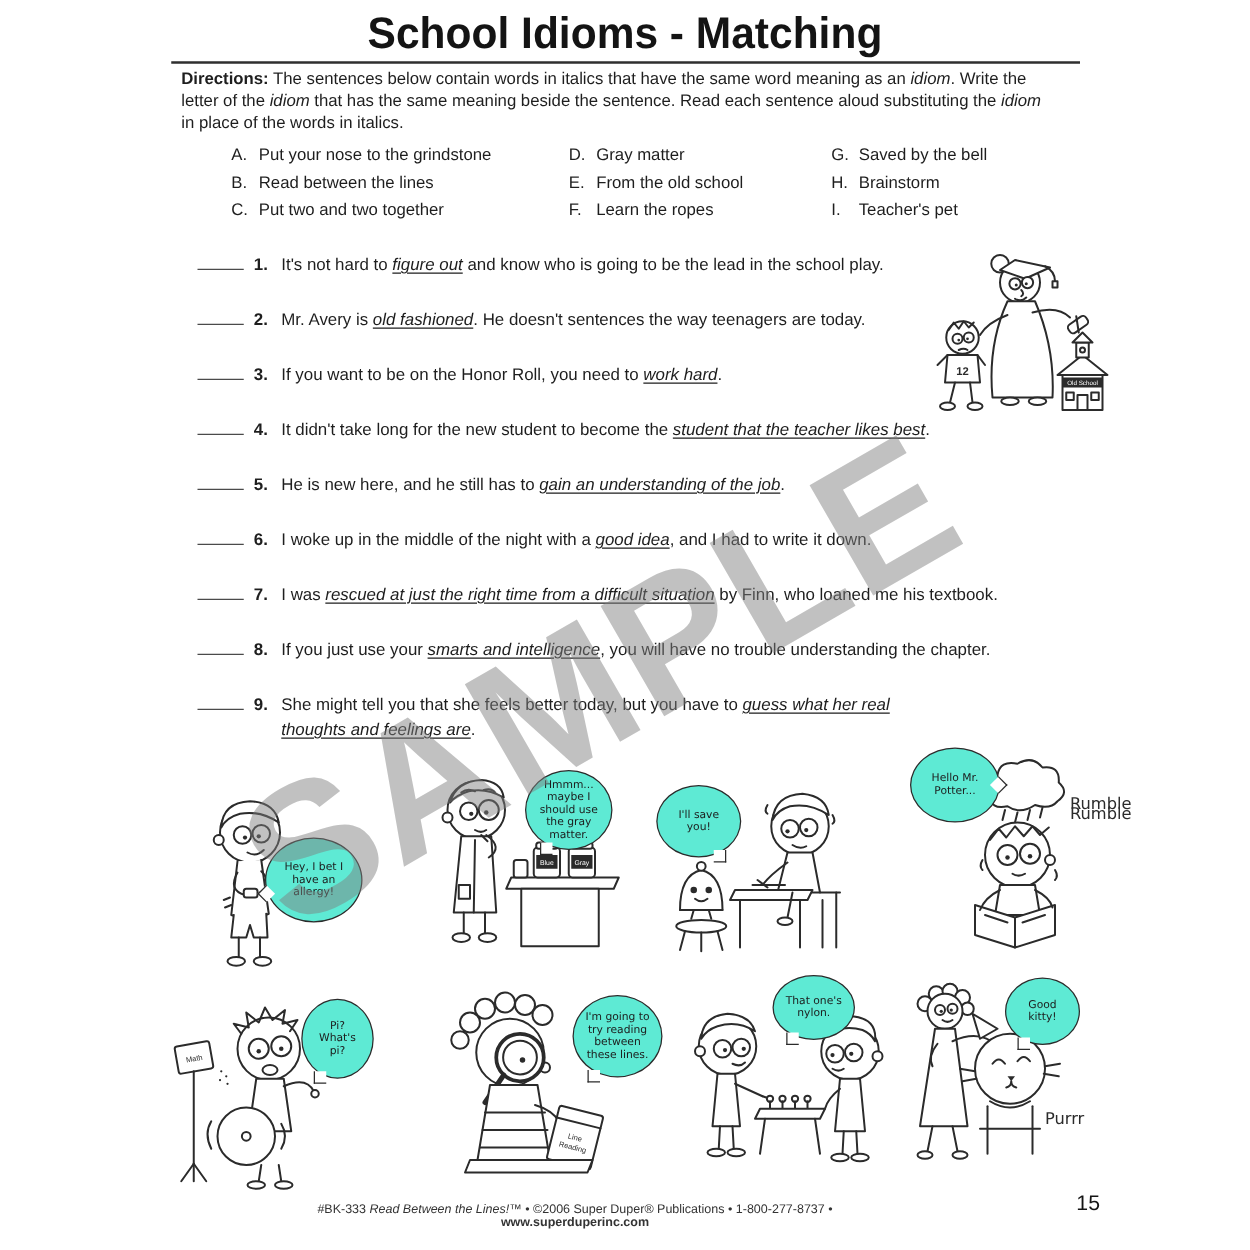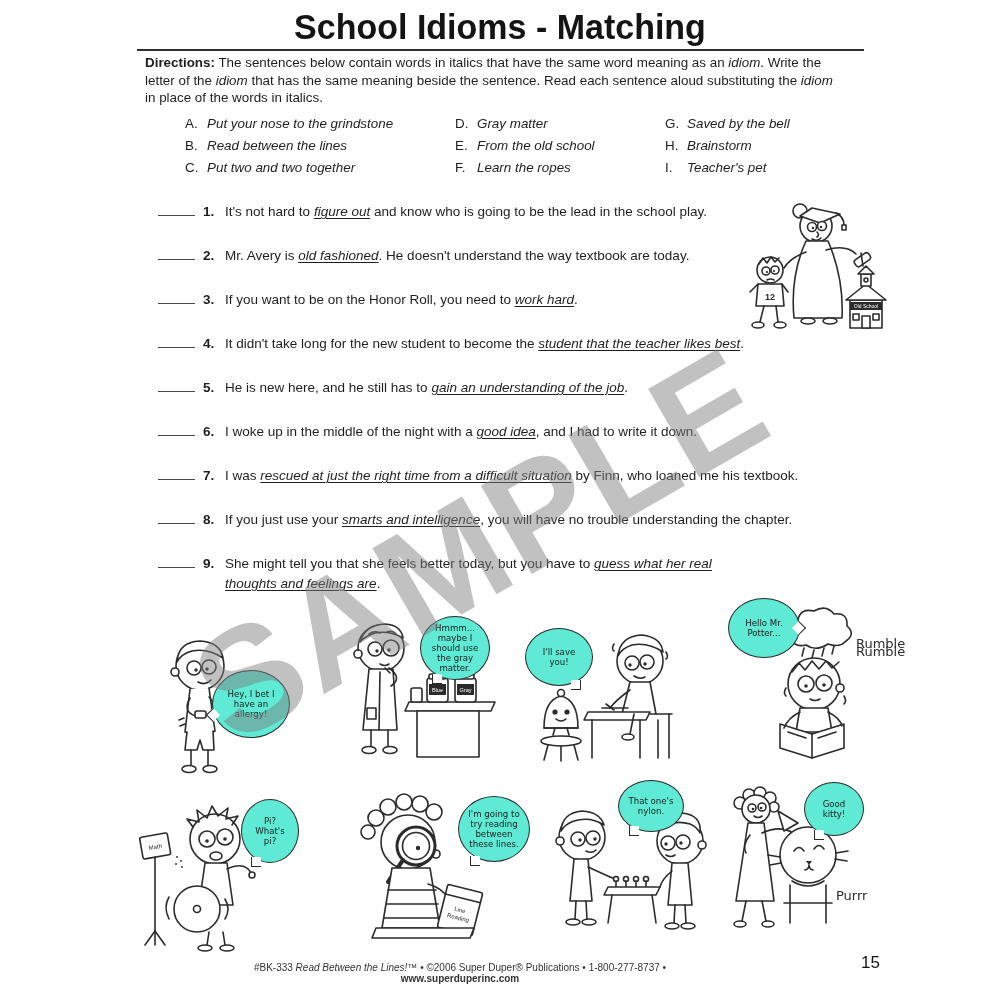--- a/index.html
+++ b/index.html
@@ -9,21 +9,21 @@
          font-size:34px;font-weight:900;letter-spacing:0px;color:#141414;transform:scaleY(1.04);}
   .title-rule{position:absolute;top:49px;left:137px;width:727px;border-top:2px solid #2f2f2f;}
   .directions{position:absolute;left:145px;top:54px;width:740px;font-size:13.4px;line-height:17.6px;}
   .seg-i{font-style:italic}
   .seg-u{text-decoration:underline;text-underline-offset:2px;text-decoration-thickness:1.2px;}
   .seg-b{font-weight:bold}
   .idioms{position:absolute;top:116px;left:0;width:1000px;font-size:13.4px;}
   .idiom-col{position:absolute;top:0;}
   .idiom-item{display:flex;height:22px;align-items:baseline;}
   .idiom-letter{width:22px;flex:none;}
-  .idiom-text{font-style:italic;}
+  .idiom-text{}
   .sentence{position:absolute;left:158px;display:flex;align-items:baseline;font-size:13.5px;line-height:20px;}
   .blank{width:37px;height:15px;flex:none;border-bottom:1.4px solid #4a4a4a;margin-right:8px;}
   .num{font-weight:bold;width:22px;flex:none;}
   .stext{max-width:652px;}
   .watermark{position:absolute;left:480px;top:545px;transform:translate(-50%,-50%) rotate(-30deg);
              font-size:148px;font-weight:900;letter-spacing:2px;color:#7f7f7f;opacity:.48;
              z-index:6;pointer-events:none;white-space:nowrap;}
   .scene{position:absolute;z-index:2;}
   .scene svg{display:block;}
   .art{fill:none;stroke:#2b2b2b;stroke-width:1.6;stroke-linecap:round;stroke-linejoin:round;}
@@ -98,21 +98,21 @@
   </div>
 
   <div class="sentence" style="top:200px">
       <span class="blank"></span>
       <span class="num">1.</span>
       <span class="stext"><span>It's not hard to </span><span class="seg-i seg-u">figure out</span><span> and know who is going to be the lead in the school play.</span></span>
     </div>
   <div class="sentence" style="top:244px">
       <span class="blank"></span>
       <span class="num">2.</span>
-      <span class="stext"><span>Mr. Avery is </span><span class="seg-i seg-u">old fashioned</span><span>.  He doesn't understand the way textbook are today.</span></span>
+      <span class="stext"><span>Mr. Avery is </span><span class="seg-i seg-u">old fashioned</span><span>.  He doesn't sentences the way teenagers are today.</span></span>
     </div>
   <div class="sentence" style="top:288px">
       <span class="blank"></span>
       <span class="num">3.</span>
       <span class="stext"><span>If you want to be on the Honor Roll, you need to </span><span class="seg-i seg-u">work hard</span><span>.</span></span>
     </div>
   <div class="sentence" style="top:332px">
       <span class="blank"></span>
       <span class="num">4.</span>
       <span class="stext"><span>It didn't take long for the new student to become the </span><span class="seg-i seg-u">student that the teacher likes best</span><span>.</span></span>

